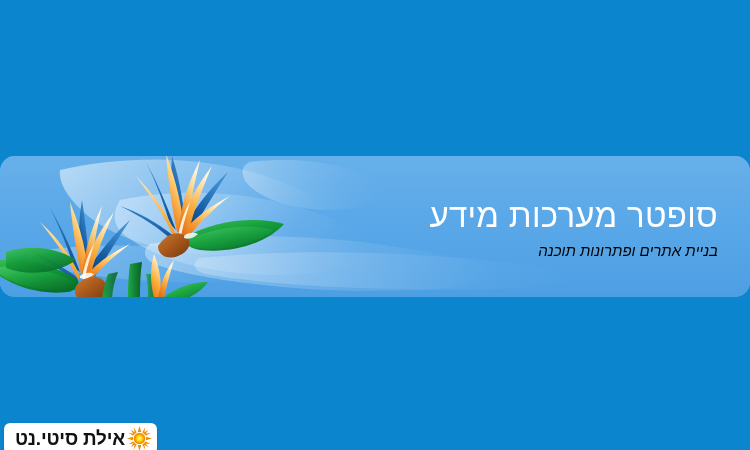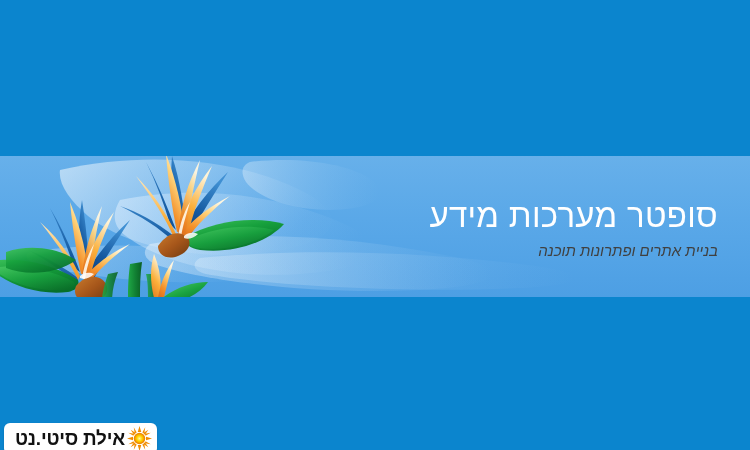--- a/index.html
+++ b/index.html
@@ -22,20 +22,21 @@
 
   
   #banner {
     position: absolute;
     left: 0;
     top: 156px;
     width: 750px;
     height: 141px;
     background: #5aa8e8;
     overflow: hidden;
+    border-radius: 15px;
   }
   #banner-bg {
     position: absolute;
     left: 0;
     top: 0;
     width: 750px;
     height: 141px;
     display: block;
   }
 
@@ -54,21 +55,21 @@
     color: #ffffff;
     line-height: 1.12;
     letter-spacing: 0.3px;
     white-space: nowrap;
   }
   #banner-subtitle {
     margin-top: 7px;
     font-size: 15px;
     font-style: italic;
     font-weight: 400;
-    color: #404040;
+    color: #000000;
     line-height: 1.2;
     white-space: nowrap;
   }
 
   
   #site-badge {
     position: absolute;
     left: 4px;
     top: 423px;
     height: 31px;

